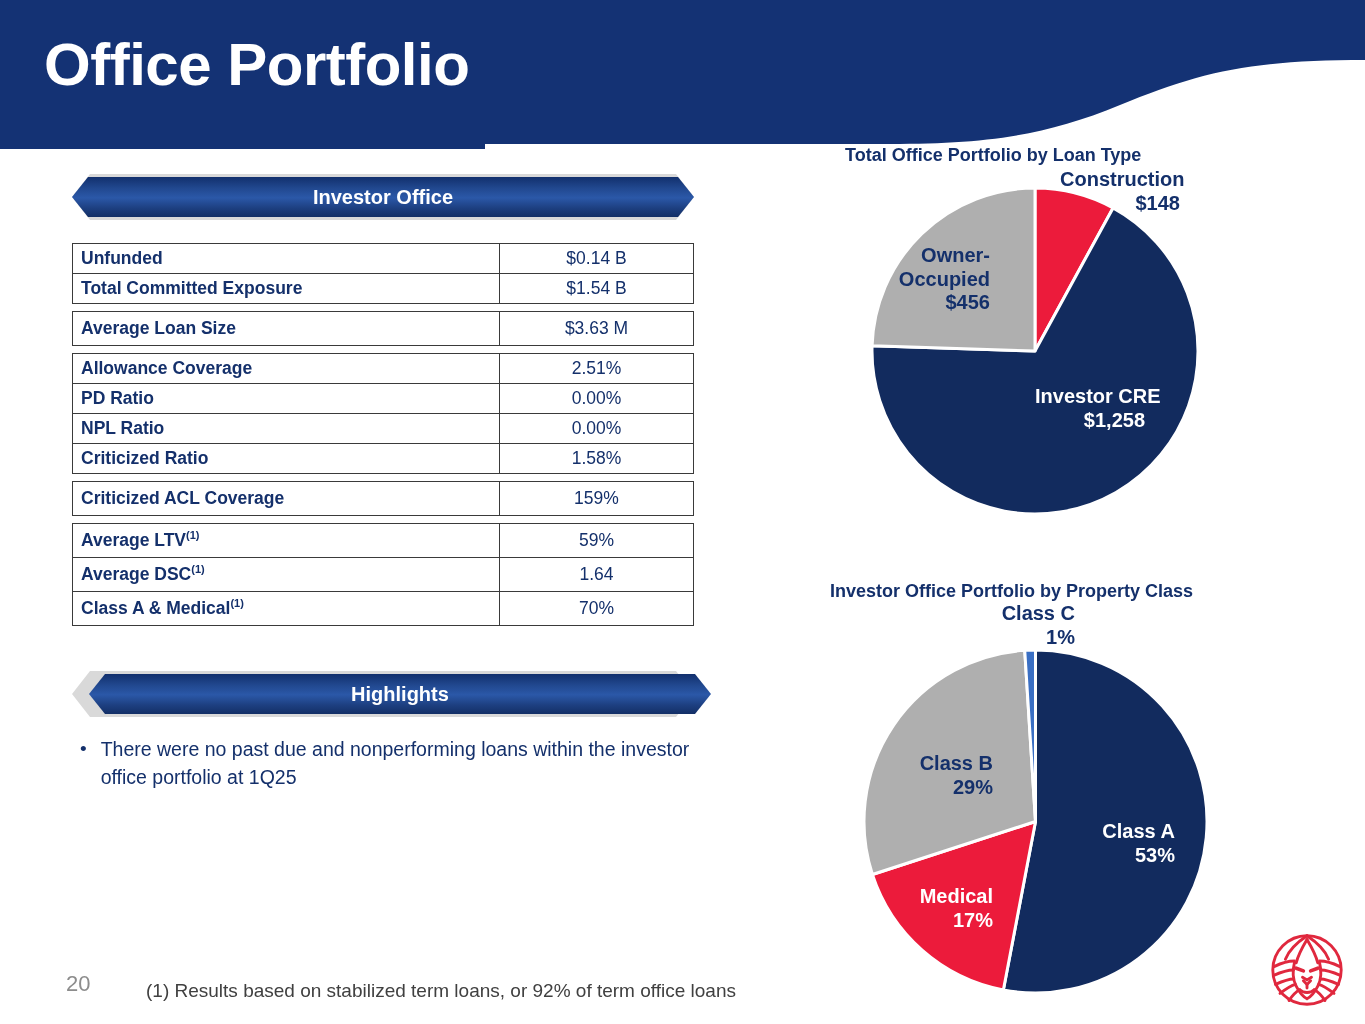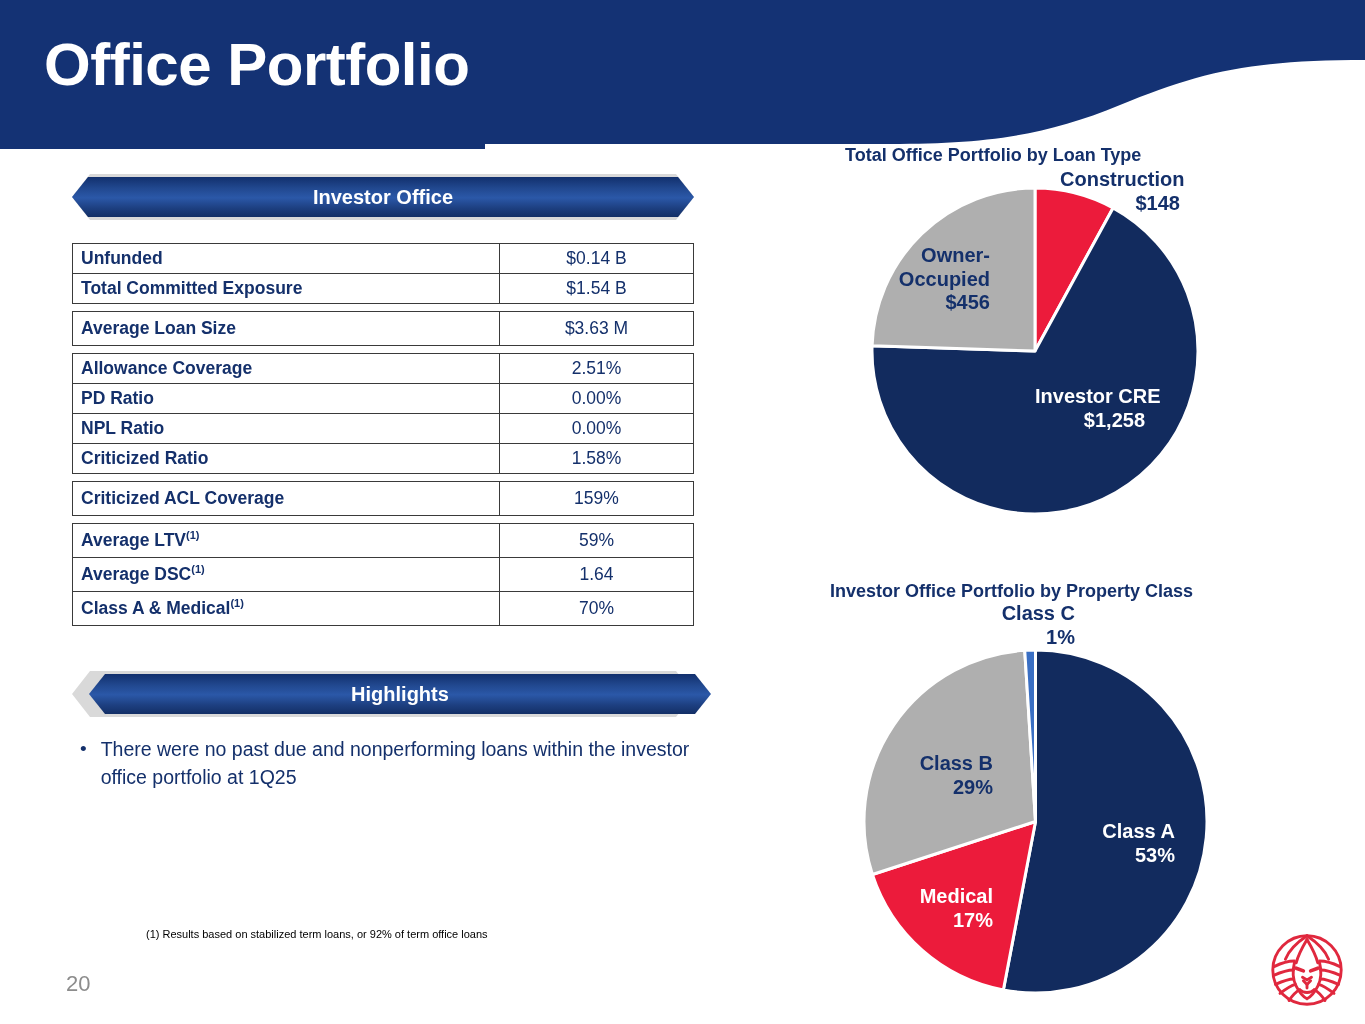--- a/index.html
+++ b/index.html
@@ -88,22 +88,22 @@
     font-size:20px;line-height:1.18;white-space:nowrap;
   }
   .lbl-dark{color:#14306b;}
   .lbl-light{color:#ffffff;}
   
   #page-number{
     position:absolute;left:42px;top:971px;
     font-size:22px;color:#8c8c8c;margin-left:24px;
   }
   #footnote{
-    position:absolute;left:146px;top:928px;
-    font-size:11px;color:#000000;
+    position:absolute;left:146px;top:980px;
+    font-size:19px;color:#404040;
   }
   #logo{position:absolute;left:1262px;top:925px;width:90px;height:90px;}
 </style>
 </head>
 <body>
 
 <div id="header-band">
   <svg width="1365" height="160" viewBox="0 0 1365 160">
     <path d="M0,0 L1365,0 L1365,60 C1250,60 1200,72 1120,105 C1040,138 980,144 880,144 L0,144 Z" fill="#143274"></path>
     <rect x="0" y="144" width="485" height="5" fill="#143274"></rect>

